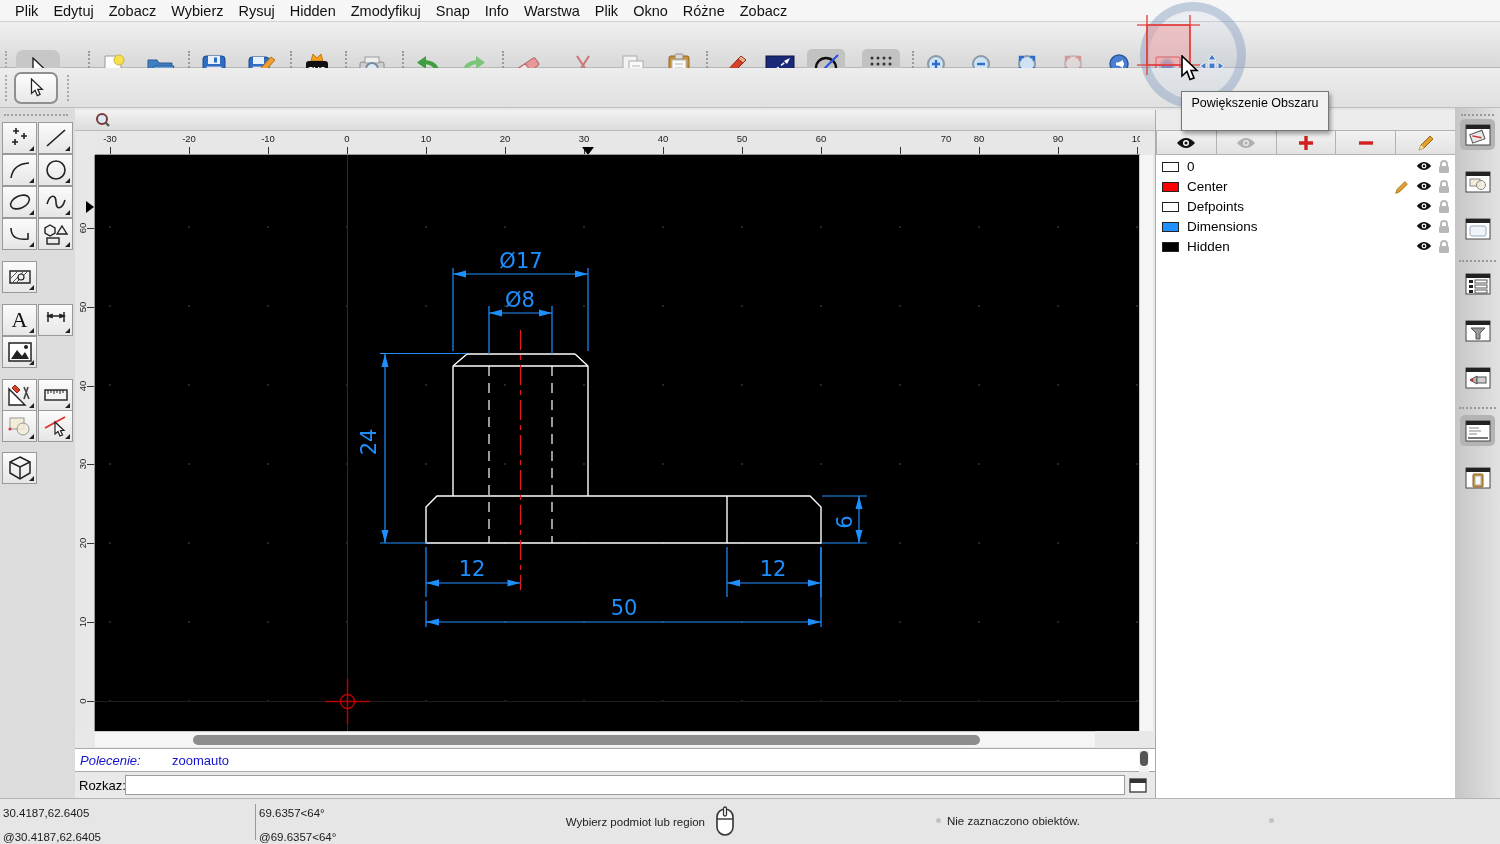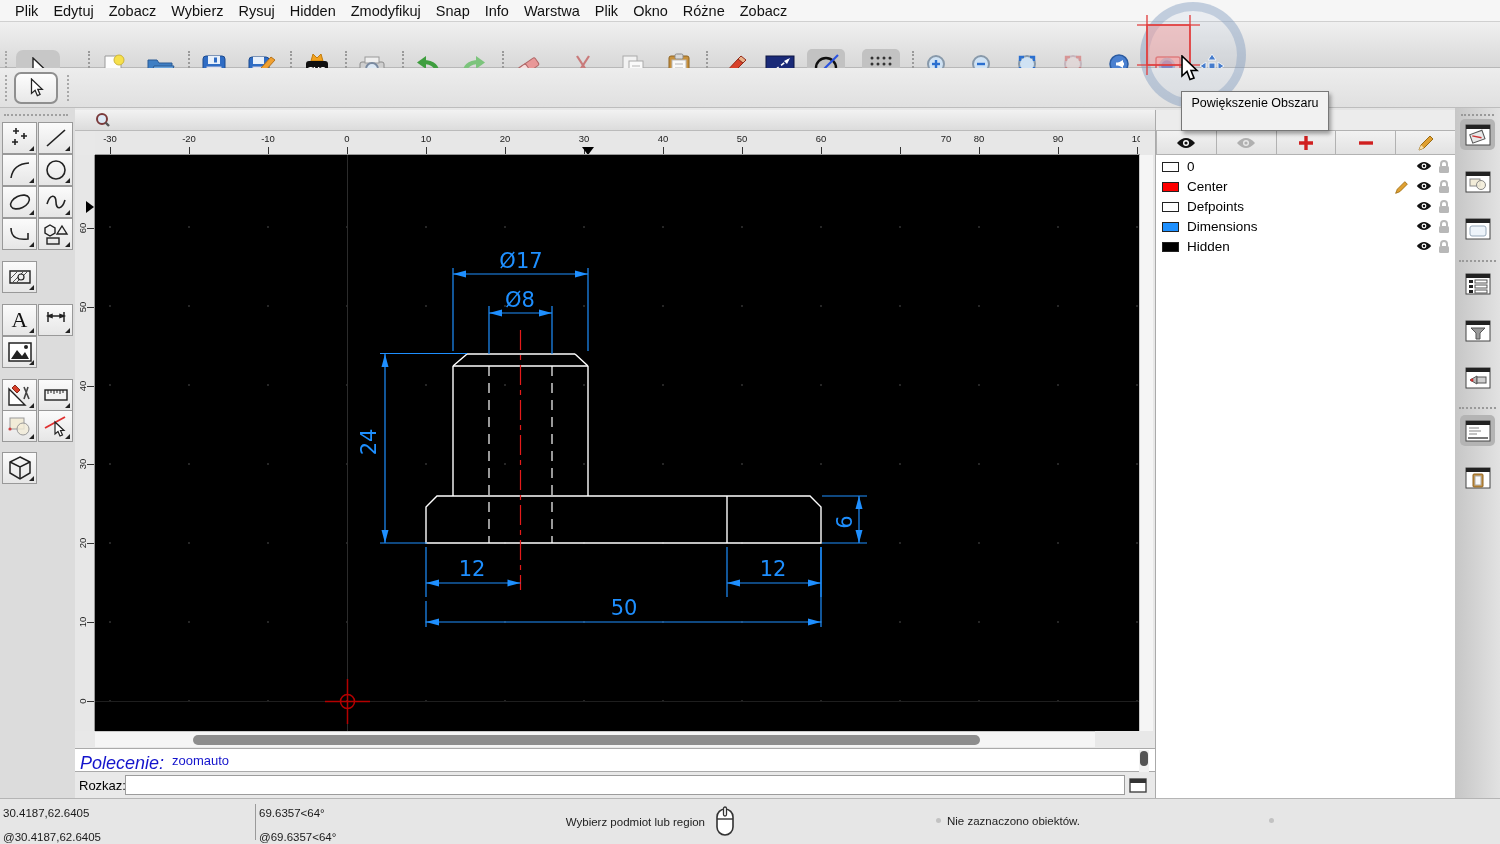--- a/index.html
+++ b/index.html
@@ -64,21 +64,21 @@
   #vscroll { left:1064px; top:47px; width:14px; height:576px; background:#f5f5f5;
              border-left:1px solid #c9c9c9; }
   #hscroll { left:20px; top:623px; width:1000px; height:16px; background:#f5f5f5;
              border-top:1px solid #c9c9c9; }
   #hscroll-thumb { position:absolute; left:98px; top:3px; width:787px; height:10px;
                    background:#8d8d8d; border-radius:5px; }
   #grid-status { left:1020px; top:624px; width:132px; text-align:right; padding-right:4px;
                  font-size:12.5px; color:#111; }
   #history-row { left:0; top:640px; width:1080px; height:24px; background:#fff;
                  border-top:1px solid #aaa; border-bottom:1px solid #aaa; }
-  #history-row .lbl { position:absolute; left:5px; top:4px; font-size:18px; font-style:italic; color:#1414cc;text-align:right; }
+  #history-row .lbl { position:absolute; left:5px; top:4px; font-size:13px; font-style:italic; color:#1414cc;text-align:right; }
   #history-row .val { position:absolute; left:97px; top:4px; font-size:13px; color:#1414cc; }
   #history-scroll { position:absolute; left:1064px; top:1px; width:10px; height:22px; background:#f2f2f2; }
   #history-scroll div { position:absolute; left:1px; top:1px; width:8px; height:15px;
                         background:#555; border-radius:4px; }
   #prompt-row { left:0; top:664px; width:1080px; height:26px; background:#e9e9e9; }
   #prompt-row .lbl { position:absolute; left:4px; top:6px; font-size:13px; color:#000; }
   #prompt-input { position:absolute; left:50px; top:3px; width:1000px; height:20px;
                   background:#fff; border:1px solid #9c9c9c; font-size:13px; padding:0 4px; }
   #prompt-btn { position:absolute; left:1054px; top:4px; width:22px; height:18px;
                 background:transparent; border:0; }

